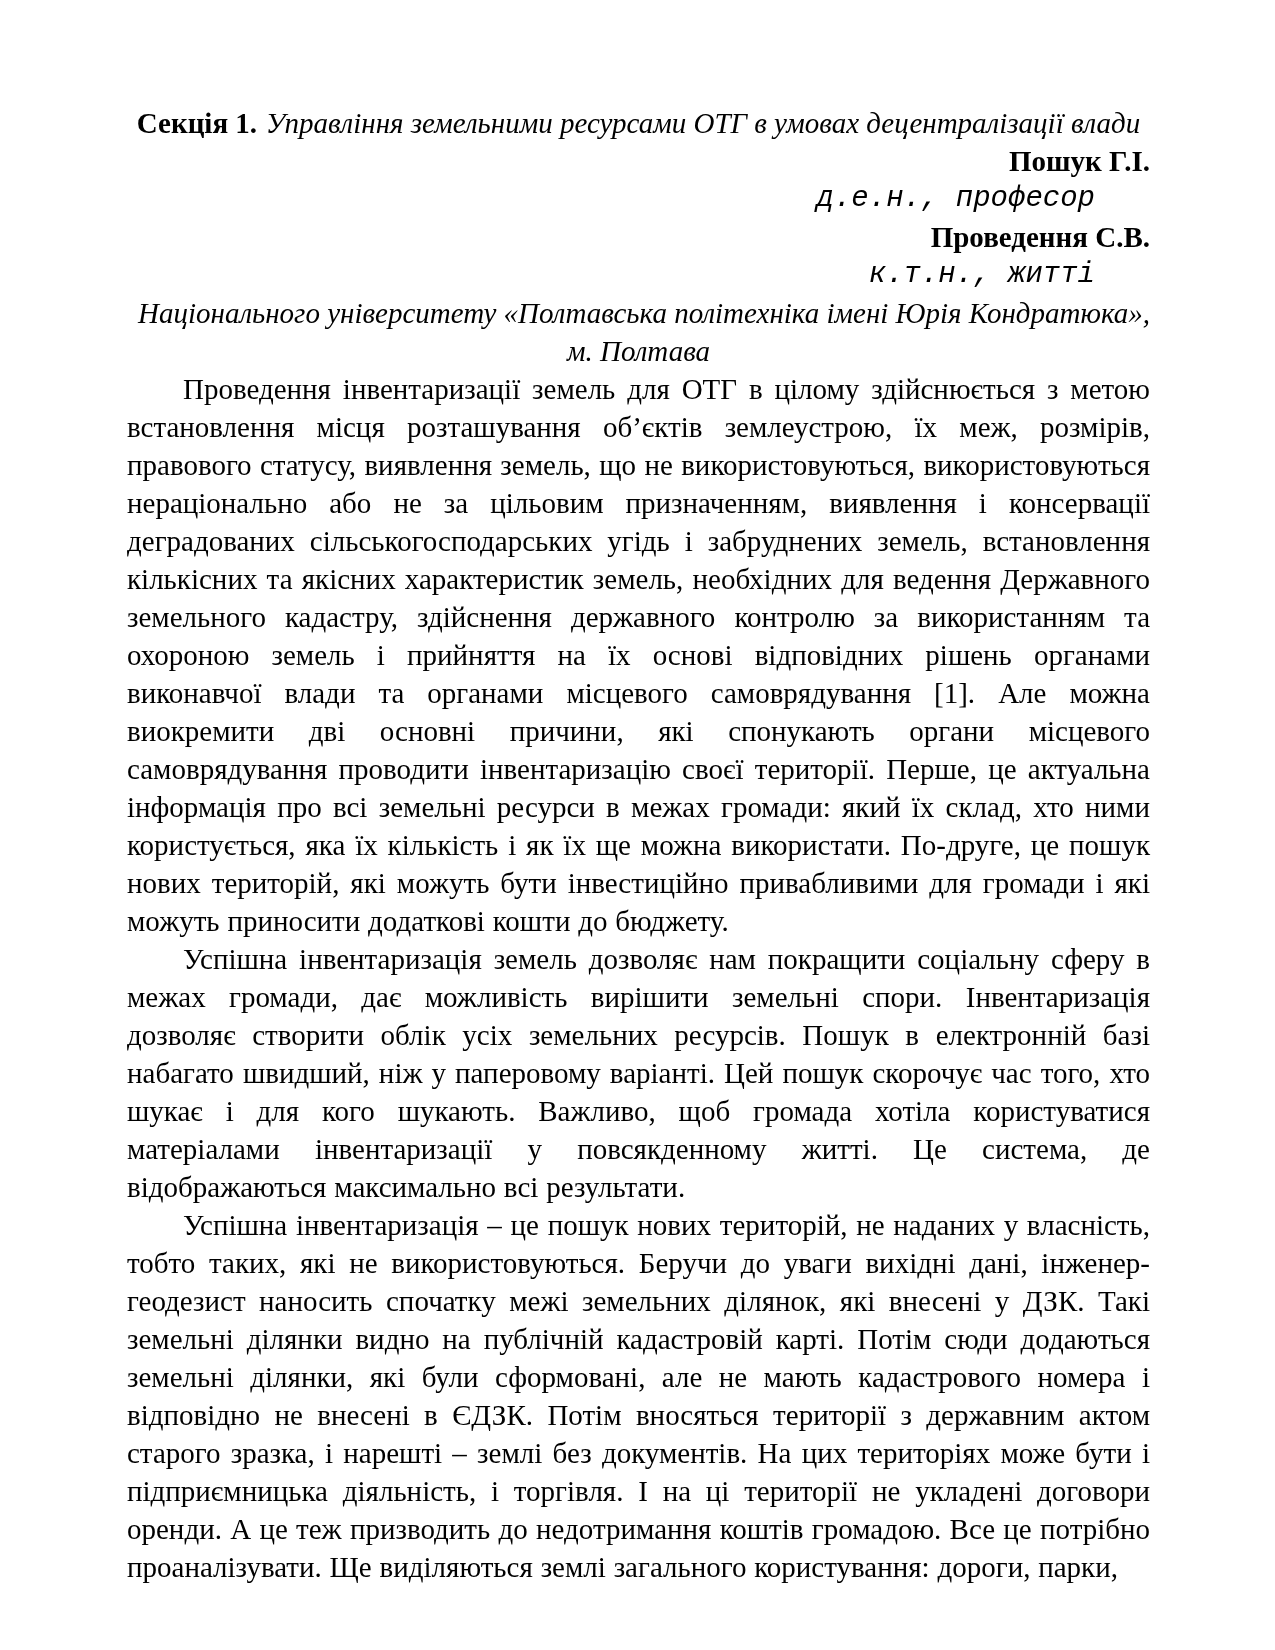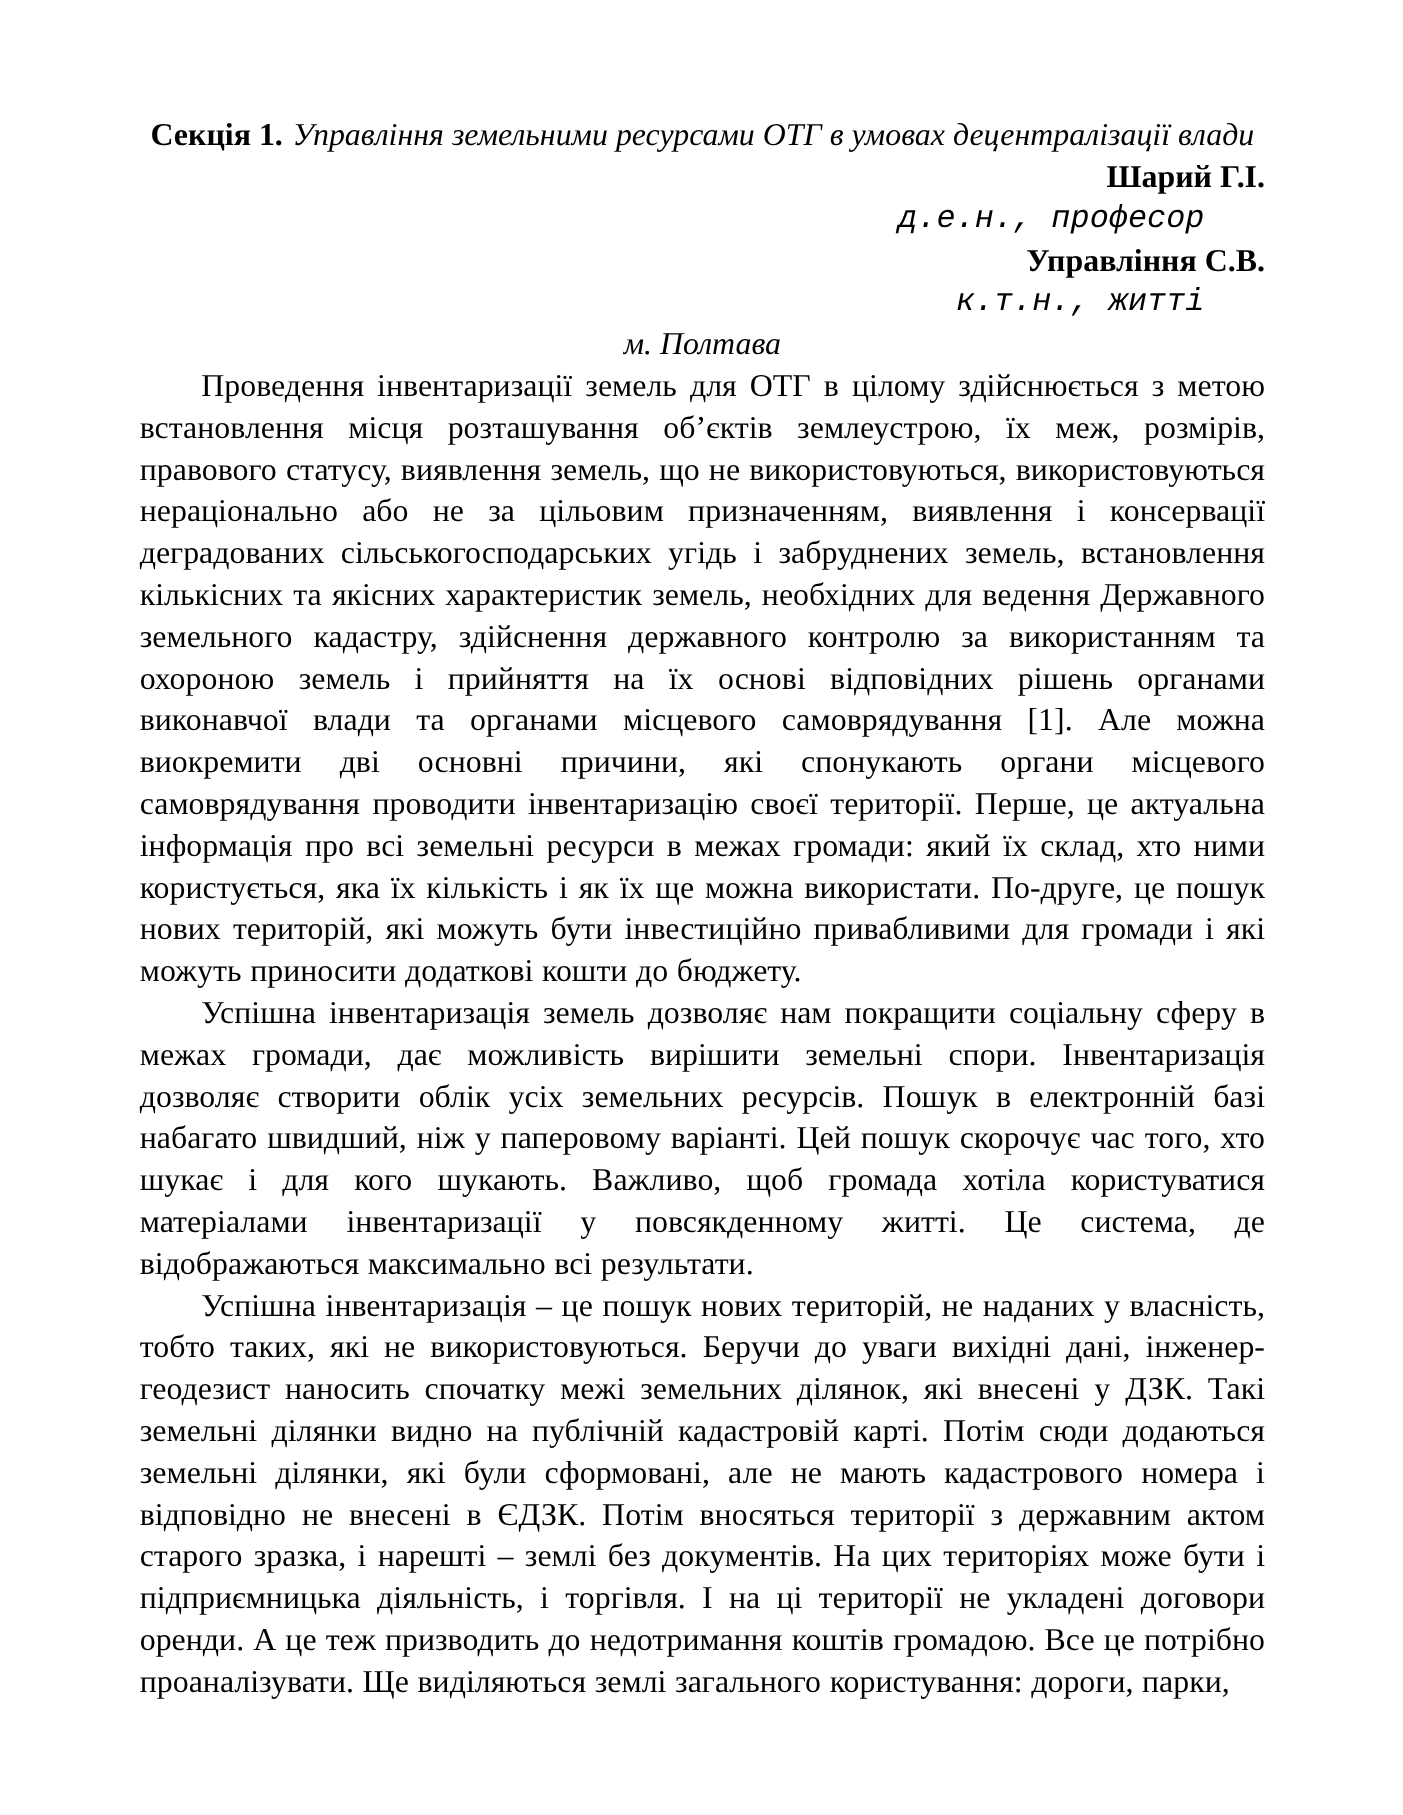--- a/index.html
+++ b/index.html
@@ -67,24 +67,25 @@
 </head>
 <body>
 
 <div class="page">
 
   <div class="section-line">
     <span class="section-label">Секція 1.</span><span class="section-title">Управління земельними ресурсами ОТГ в умовах децентралізації влади</span>
   </div>
 
   <div class="byline">
-    <div class="author-name">Шарий Г.І.</div>
+    <div class="author-name">Пошук Г.І.</div>
     <div class="author-degree">д.е.н., професор</div>
-    <div class="author-name">Управління С.В.</div>
+    <div class="author-name">Проведення С.В.</div>
     <div class="author-degree">к.т.н., житті</div>
+    <div class="affiliation">Національного університету «Полтавська політехніка імені Юрія Кондратюка»,</div>
     <div class="location">м. Полтава</div>
   </div>
 
 
   <div class="body-text">
     <p class="para">Проведення інвентаризації земель для ОТГ в цілому здійснюється з метою встановлення місця розташування об’єктів землеустрою, їх меж, розмірів, правового статусу, виявлення земель, що не використовуються, використовуються нераціонально або не за цільовим призначенням, виявлення і консервації деградованих сільськогосподарських угідь і забруднених земель, встановлення кількісних та якісних характеристик земель, необхідних для ведення Державного земельного кадастру, здійснення державного контролю за використанням та охороною земель і прийняття на їх основі відповідних рішень органами виконавчої влади та органами місцевого самоврядування [1]. Але можна виокремити дві основні причини, які спонукають органи місцевого самоврядування проводити інвентаризацію своєї території. Перше, це актуальна інформація про всі земельні ресурси в межах громади: який їх склад, хто ними користується, яка їх кількість і як їх ще можна використати. По-друге, це пошук нових територій, які можуть бути інвестиційно привабливими для громади і які можуть приносити додаткові кошти до бюджету.</p>
     <p class="para">Успішна інвентаризація земель дозволяє нам покращити соціальну сферу в межах громади, дає можливість вирішити земельні спори. Інвентаризація дозволяє створити облік усіх земельних ресурсів. Пошук в електронній базі набагато швидший, ніж у паперовому варіанті. Цей пошук скорочує час того, хто шукає і для кого шукають. Важливо, щоб громада хотіла користуватися матеріалами інвентаризації у повсякденному житті. Це система, де відображаються максимально всі результати.</p>
     <p class="para">Успішна інвентаризація – це пошук нових територій, не наданих у власність, тобто таких, які не використовуються. Беручи до уваги вихідні дані, інженер-геодезист наносить спочатку межі земельних ділянок, які внесені у ДЗК. Такі земельні ділянки видно на публічній кадастровій карті. Потім сюди додаються земельні ділянки, які були сформовані, але не мають кадастрового номера і відповідно не внесені в ЄДЗК. Потім вносяться території з державним актом старого зразка, і нарешті – землі без документів. На цих територіях може бути і підприємницька діяльність, і торгівля. І на ці території не укладені договори оренди. А це теж призводить до недотримання коштів громадою. Все це потрібно проаналізувати. Ще виділяються землі загального користування: дороги, парки,</p>
   </div>
 

